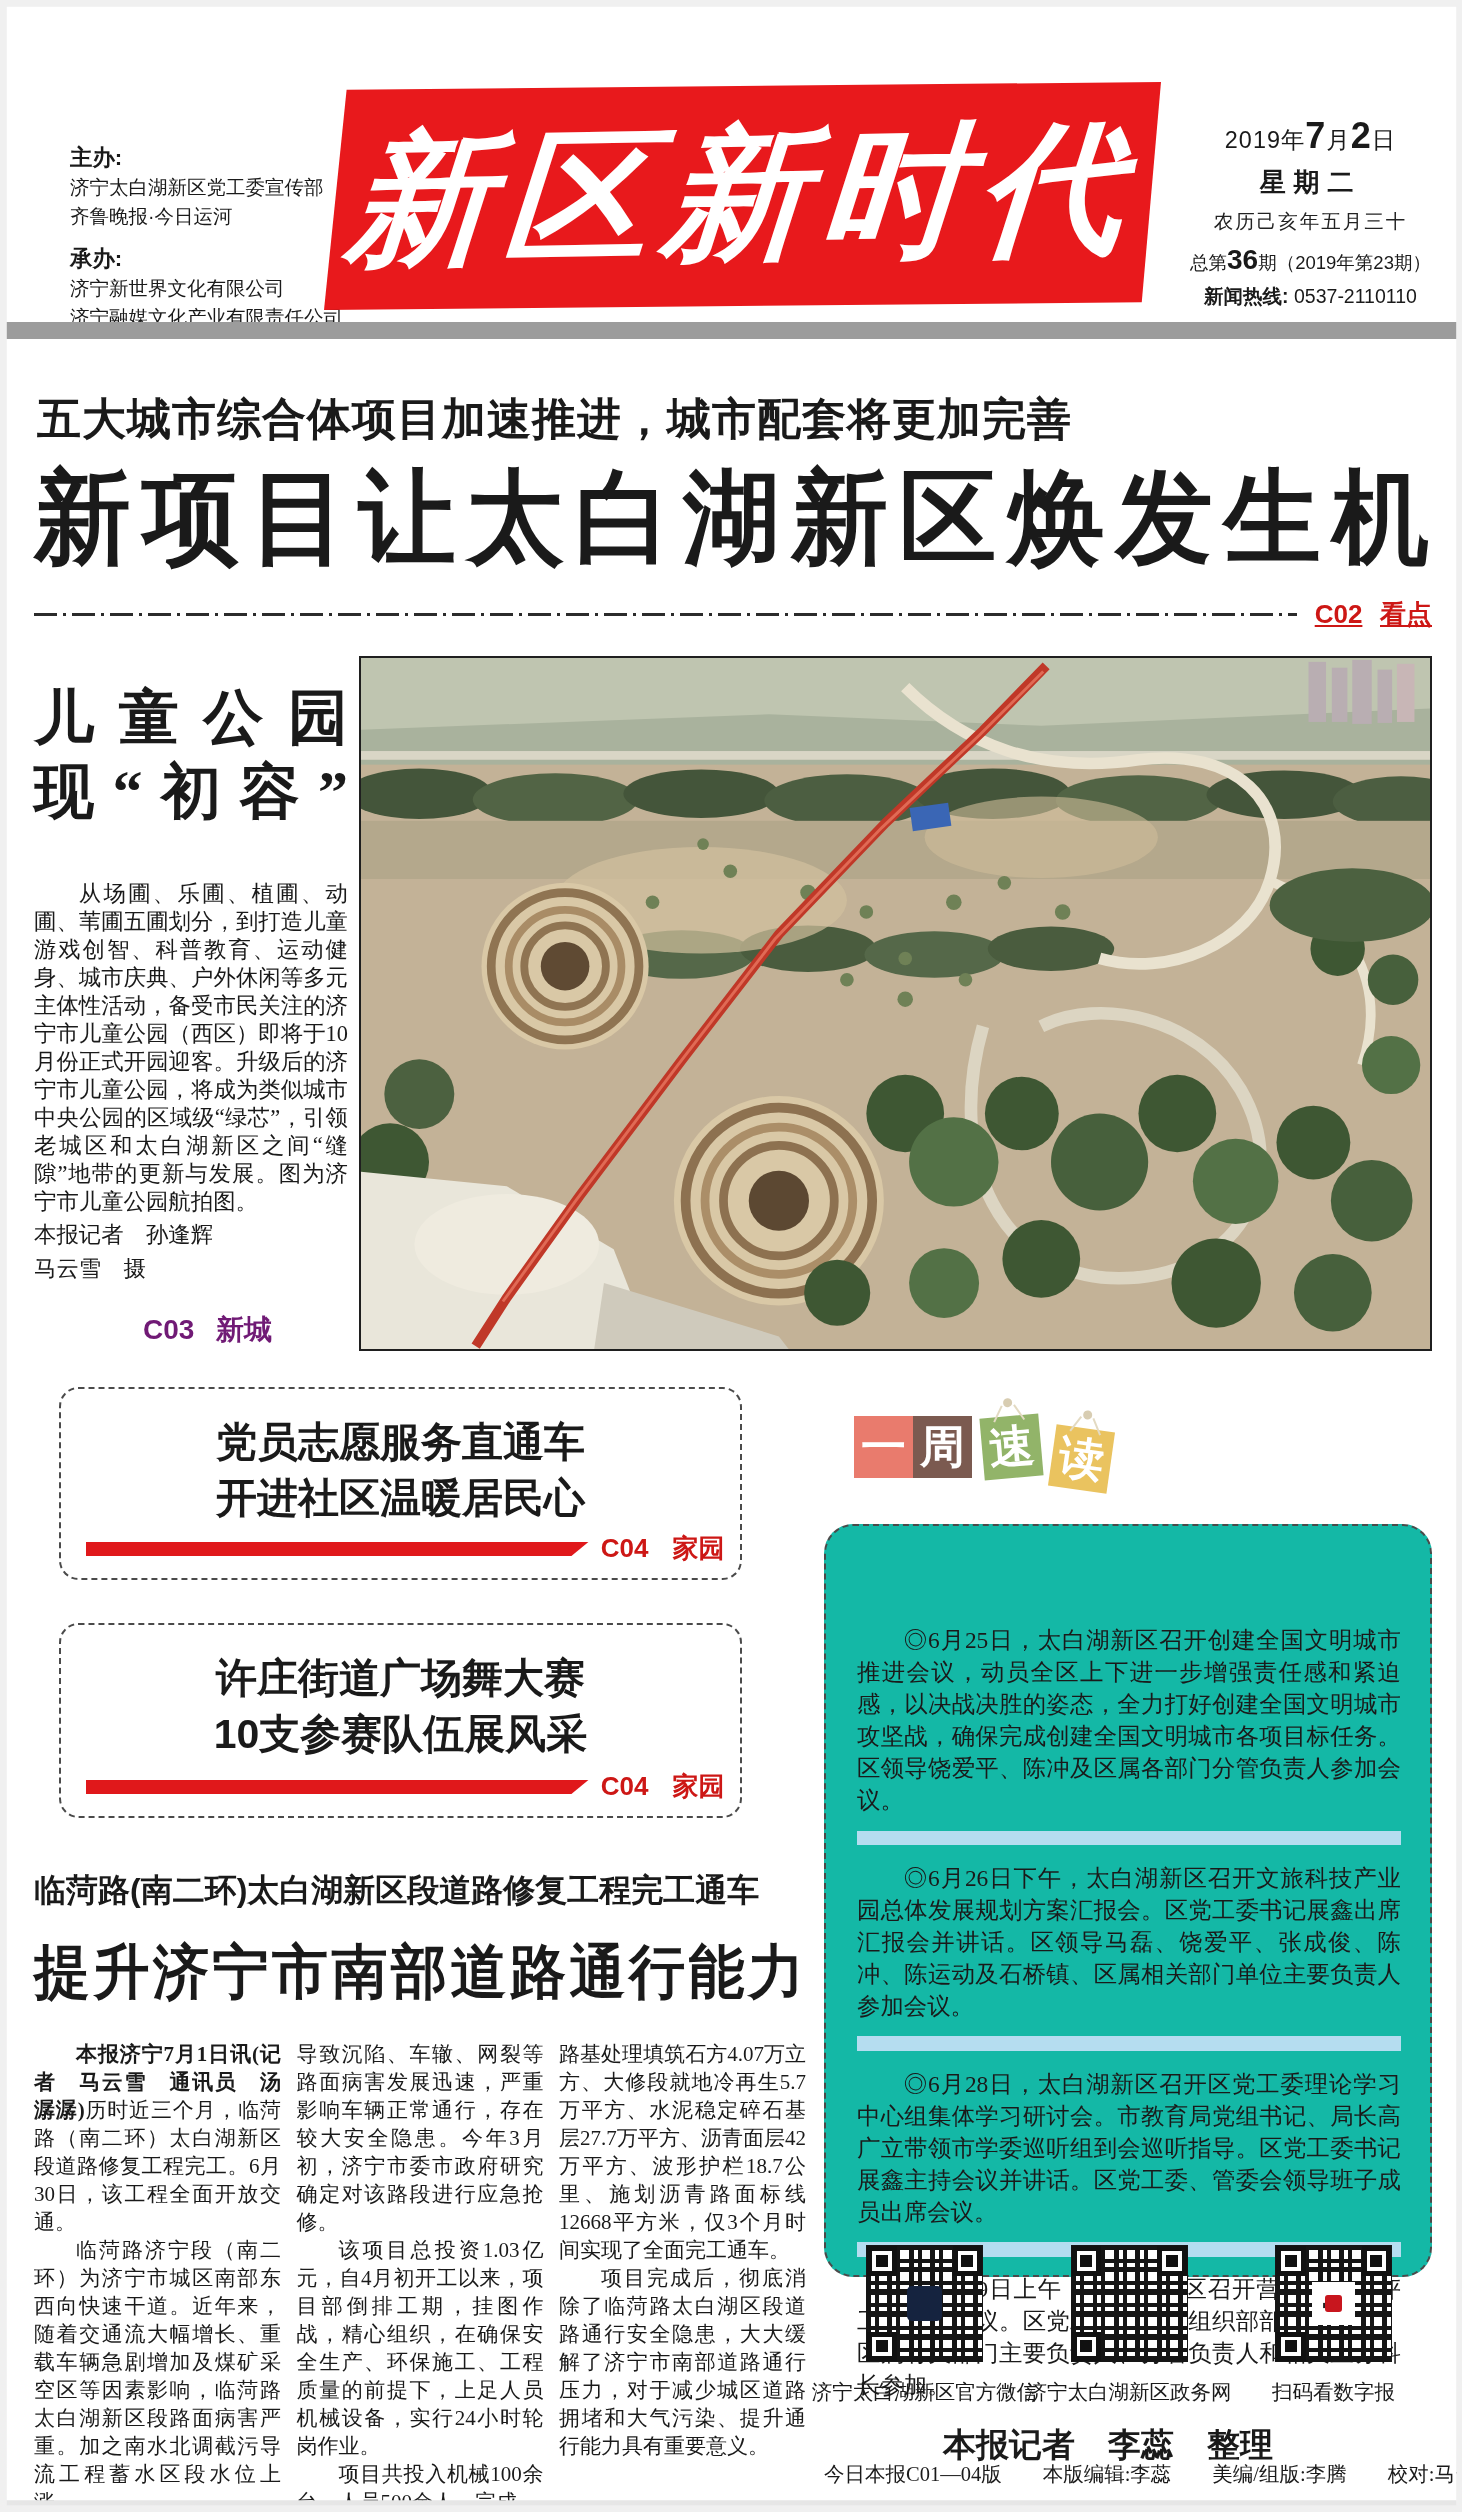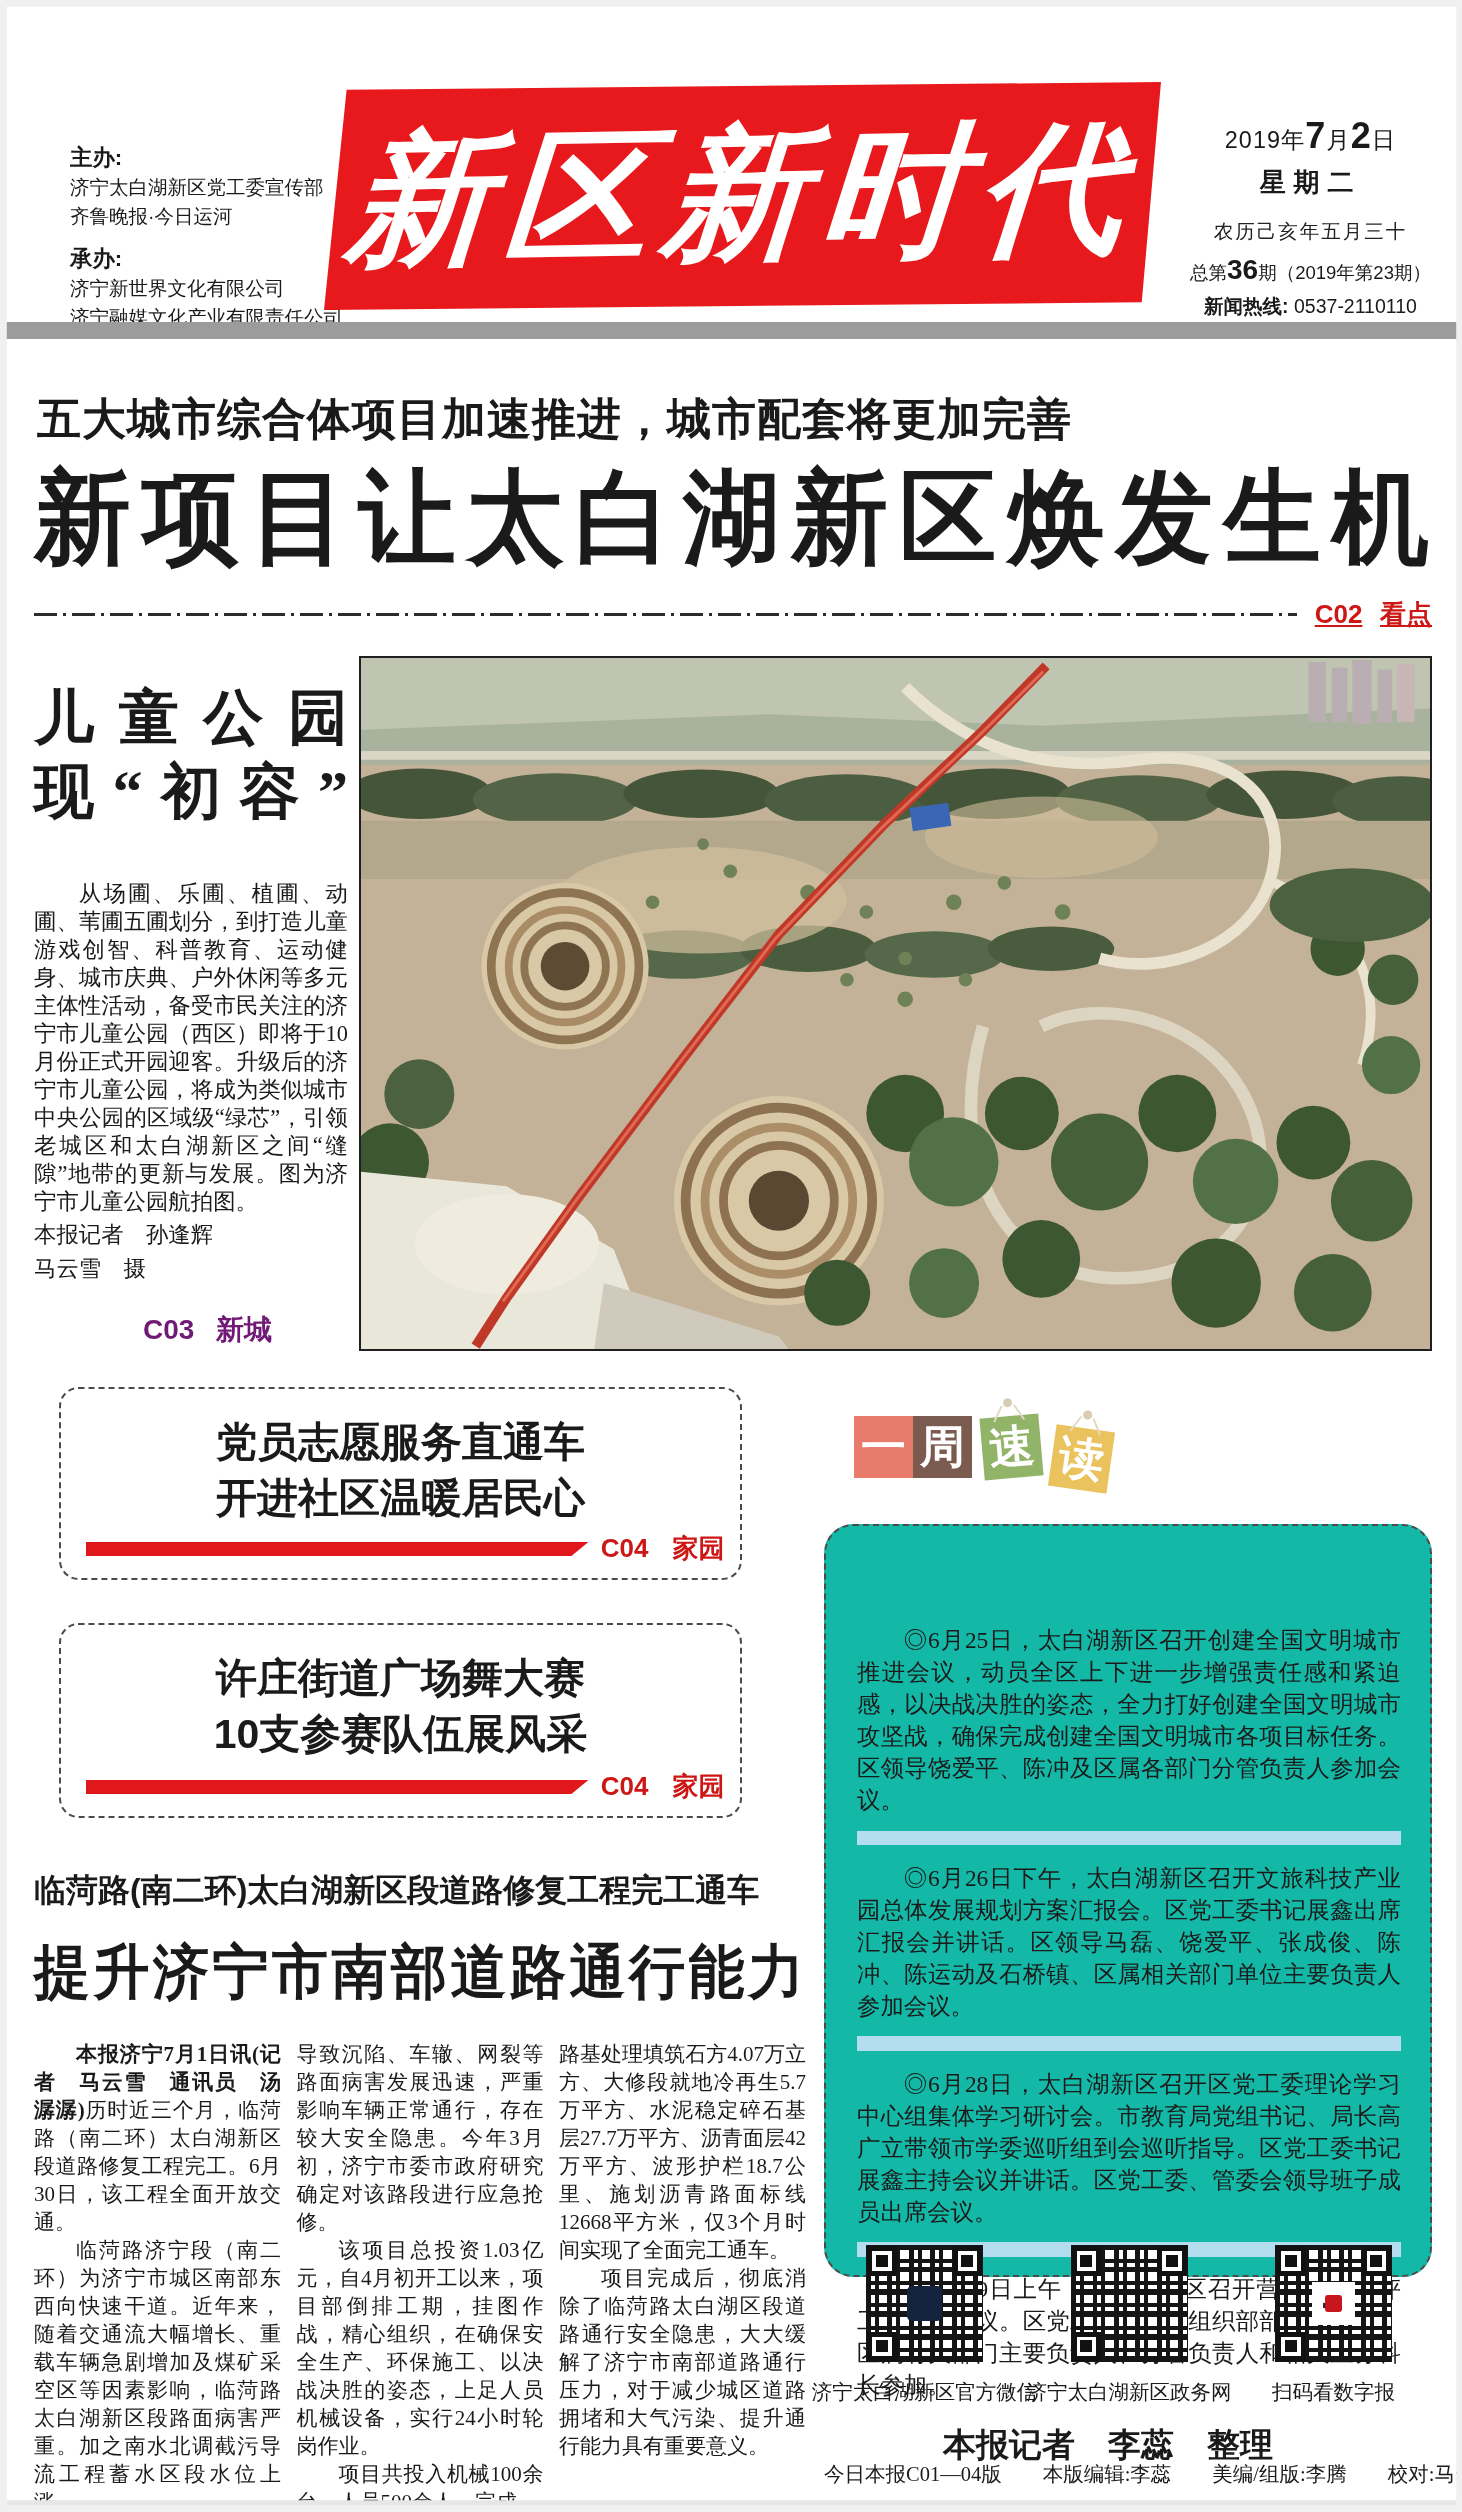--- a/index.html
+++ b/index.html
@@ -13,21 +13,21 @@
   .org-label{font-weight:bold;font-size:22.4px;line-height:31px;}
   .banner{position:absolute;left:324px;top:82px;width:837px;height:228px;background:#e8191c;
     clip-path:polygon(2.7% 3.4%,100% 0%,97.7% 96.6%,0% 100%);
     display:flex;align-items:center;justify-content:center;}
   .banner-text{color:#fff;font-size:144px;font-weight:bold;font-style:italic;
     font-family:"Liberation Serif",serif;letter-spacing:13.7px;transform:skewX(-5deg) rotate(-1deg);white-space:nowrap;}
   .date-block{position:absolute;left:1168px;top:115px;width:285px;text-align:center;}
   .date-l1{font-size:23.4px;letter-spacing:1px;}
   .date-l1 .big{font-size:36px;font-weight:bold;}
   .date-l2{font-size:26px;font-weight:bold;letter-spacing:7.8px;margin-top:7.8px;}
-  .date-l3{font-size:19.5px;margin-top:18px;letter-spacing:2px;color:#222;}
+  .date-l3{font-size:19.5px;margin-top:8px;letter-spacing:2px;color:#222;}
   .date-l4{font-size:18.5px;margin-top:8.8px;}
   .date-l4 .big{font-size:28px;font-weight:bold;}
   .date-l5{font-size:19.5px;margin-top:7.8px;}
   .date-l5 .lbl{font-weight:bold;}
   .gray-bar{position:absolute;left:0;top:322px;width:1463px;height:16.6px;background:#9c9c9c;}
 
   
   .kicker1{position:absolute;left:37px;top:390px;width:1385px;font-size:44px;font-weight:bold;letter-spacing:1px;}
   .headline1{position:absolute;left:34px;top:454px;width:1395px;font-size:97px;font-weight:900;
     text-align:justify;text-align-last:justify;line-height:127px;transform:scaleY(1.06);}
@@ -307,21 +307,21 @@
   <div class="road">
     <div class="kicker2">临菏路(南二环)太白湖新区段道路修复工程完工通车</div>
     <div class="headline2">提升济宁市南部道路通行能力</div>
     <div class="road-cols">
       <div class="road-col">
         <p><span class="lead">本报济宁7月1日讯</span><span class="lead">(记者　马云雪　通讯员　汤潺潺)</span><span>历时近三个月，临菏路（南二环）太白湖新区段道路修复工程完工。6月30日，该工程全面开放交通。</span></p>
         <p>临菏路济宁段（南二环）为济宁市城区南部东西向快速干道。近年来，随着交通流大幅增长、重载车辆急剧增加及煤矿采空区等因素影响，临菏路太白湖新区段路面病害严重。加之南水北调截污导流工程蓄水区段水位上涨，</p>
       </div>
       <div class="road-col">
         <p class="noind">导致沉陷、车辙、网裂等路面病害发展迅速，严重影响车辆正常通行，存在较大安全隐患。今年3月初，济宁市委市政府研究确定对该路段进行应急抢修。</p>
-        <p>该项目总投资1.03亿元，自4月初开工以来，项目部倒排工期，挂图作战，精心组织，在确保安全生产、环保施工、以决战决胜的姿态，上足人员机械设备，实行24小时轮岗作业。</p>
+        <p>该项目总投资1.03亿元，自4月初开工以来，项目部倒排工期，挂图作战，精心组织，在确保安全生产、环保施工、工程质量的前提下，上足人员机械设备，实行24小时轮岗作业。</p>
         <p>项目共投入机械100余台、人员500余人，完成</p>
       </div>
       <div class="road-col">
         <p class="noind">路基处理填筑石方4.07万立方、大修段就地冷再生5.7万平方、水泥稳定碎石基层27.7万平方、沥青面层42万平方、波形护栏18.7公里、施划沥青路面标线12668平方米，仅3个月时间实现了全面完工通车。</p>
         <p>项目完成后，彻底消除了临菏路太白湖区段道路通行安全隐患，大大缓解了济宁市南部道路通行压力，对于减少城区道路拥堵和大气污染、提升通行能力具有重要意义。</p>
       </div>
     </div>
   </div>
 
   <div class="qr-row">

